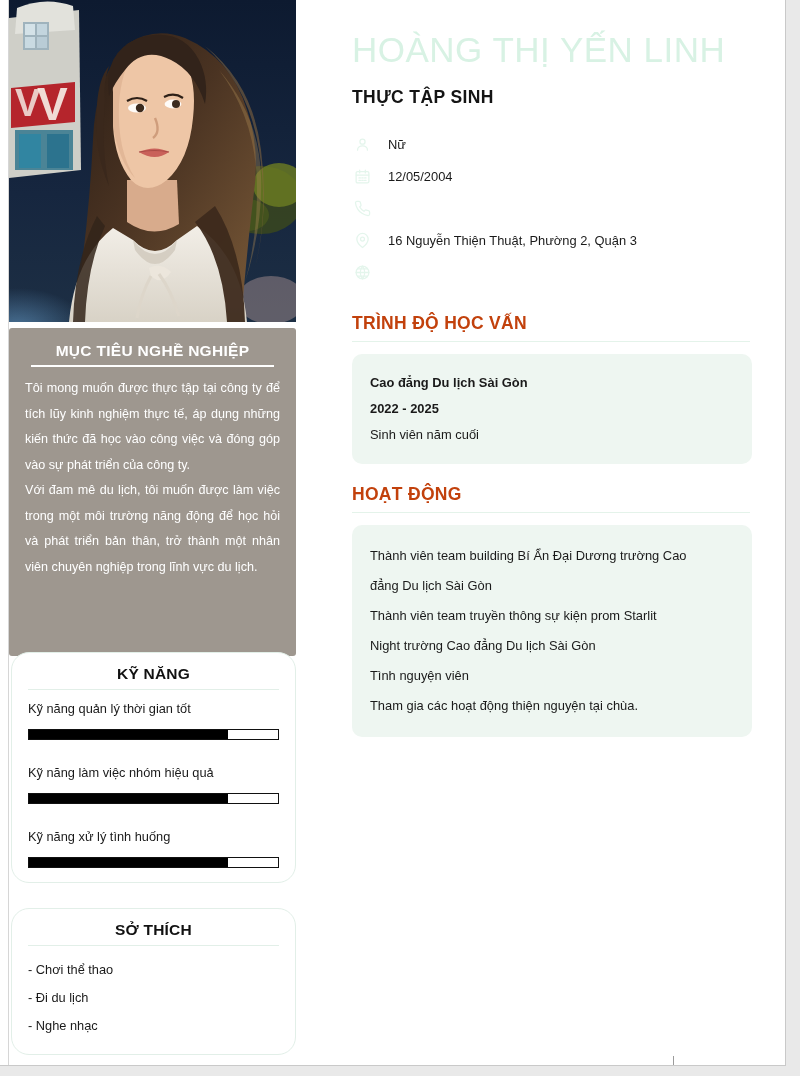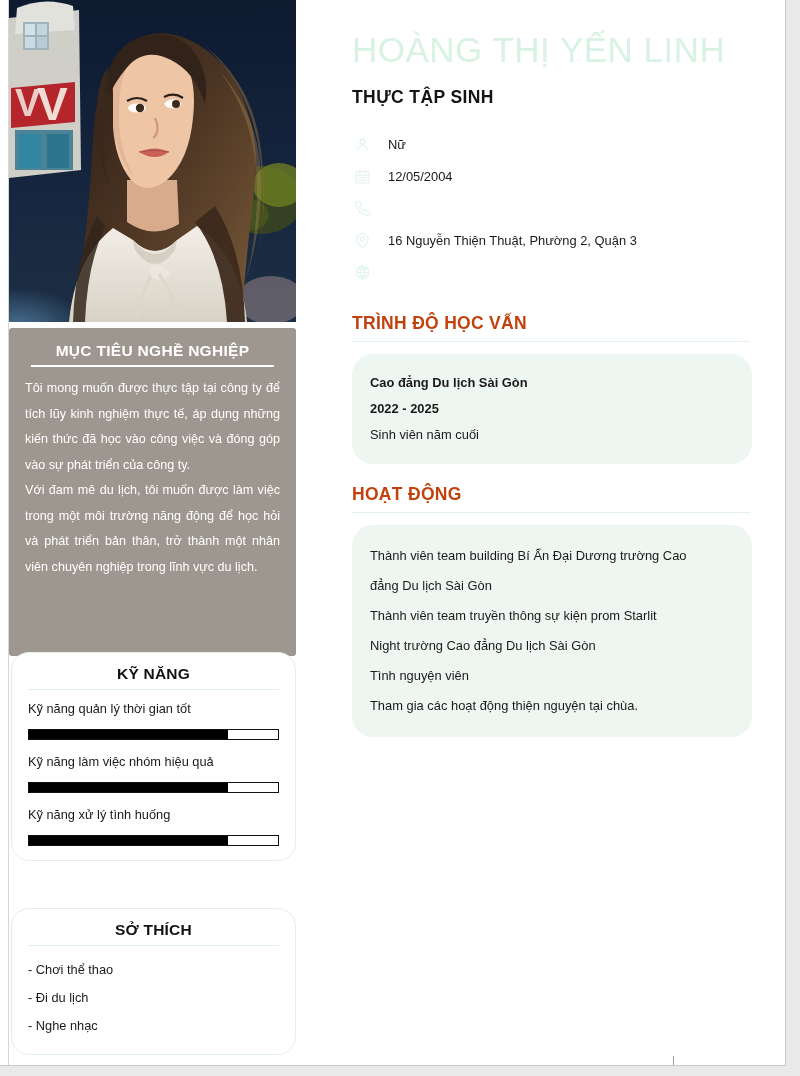--- a/index.html
+++ b/index.html
@@ -103,21 +103,21 @@
     letter-spacing: 0.2px;
     padding-bottom: 6px;
   }
   .side-card-rule {
     height: 1px;
     background: #e2efe8;
     margin: 0 0 10px 0;
   }
 
   .skills-card { top: 652px; }
-  .skill-row { margin-bottom: 13px; }
+  .skill-row { margin-bottom: 24px; }
   .skill-row:last-child { margin-bottom: 0; }
   .skill-label {
     font-size: 12.8px;
     color: #1a1a1a;
     line-height: 18px;
     margin-bottom: 11px;
   }
   .skill-bar {
     height: 11px;
     border: 1px solid #111111;
@@ -195,21 +195,21 @@
     height: 1px;
     background: #e4f3ea;
     width: 398px;
     margin-bottom: 12px;
   }
   .section-edu { margin-top: 25px; }
   .section-act { margin-top: 20px; }
 
   .info-card {
     background: #eef6f1;
-    border-radius: 21px;
+    border-radius: 10px;
     padding: 16px 18px 16px 18px;
   }
   .edu-line {
     font-size: 12.9px;
     color: #1a1a1a;
     line-height: 26px;
   }
   .edu-line.bold { font-weight: bold; }
 
   .act-line {

